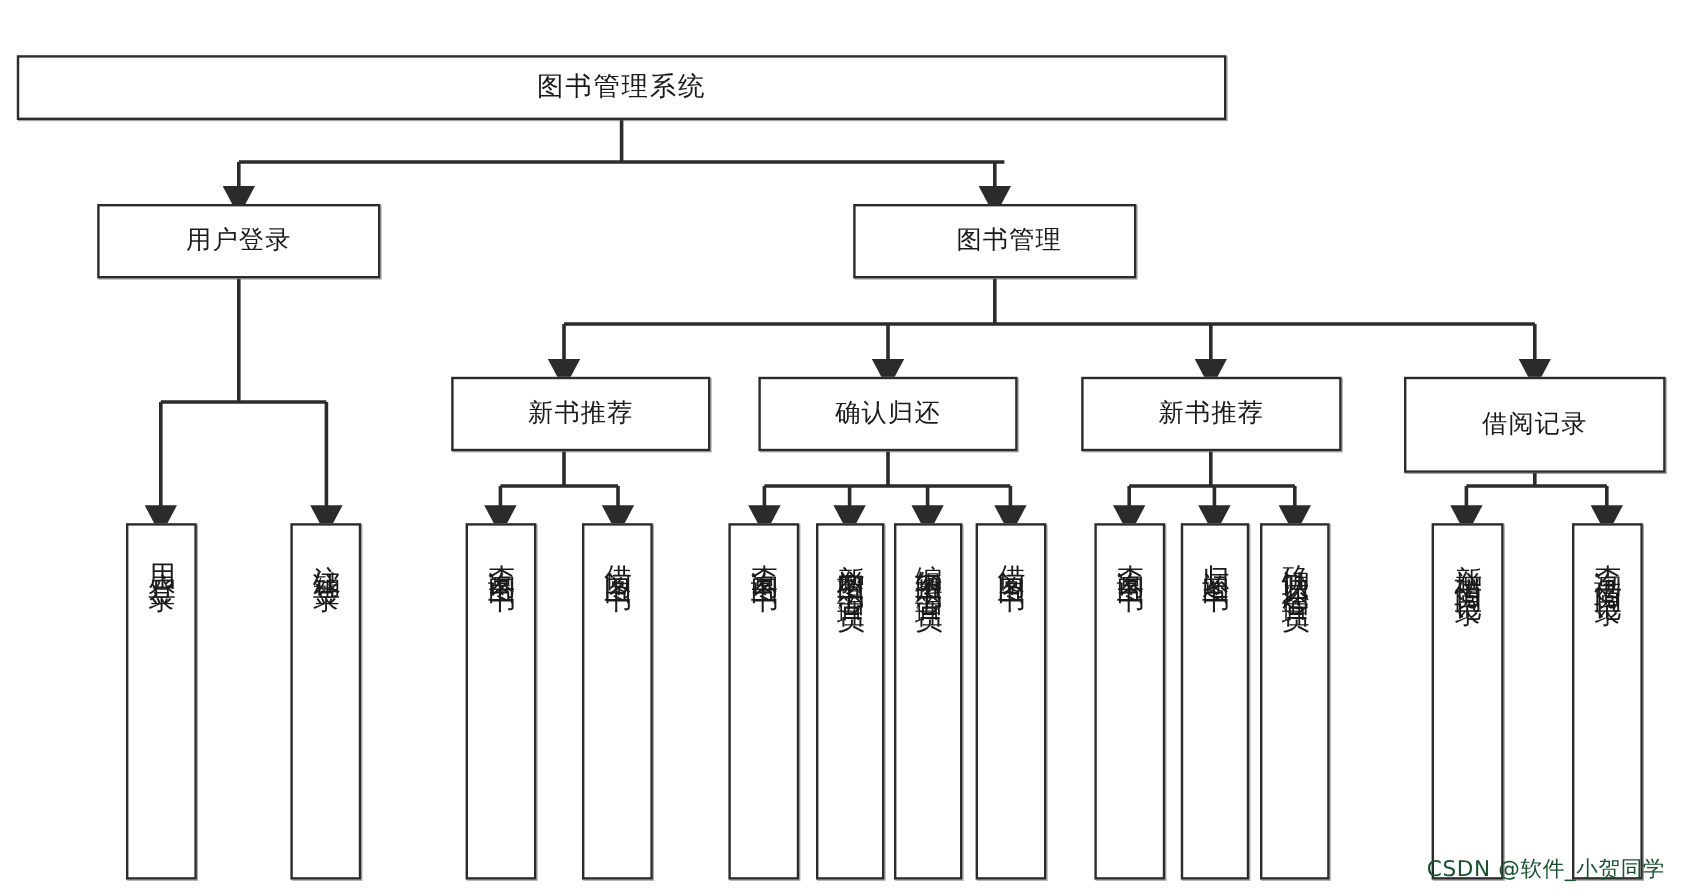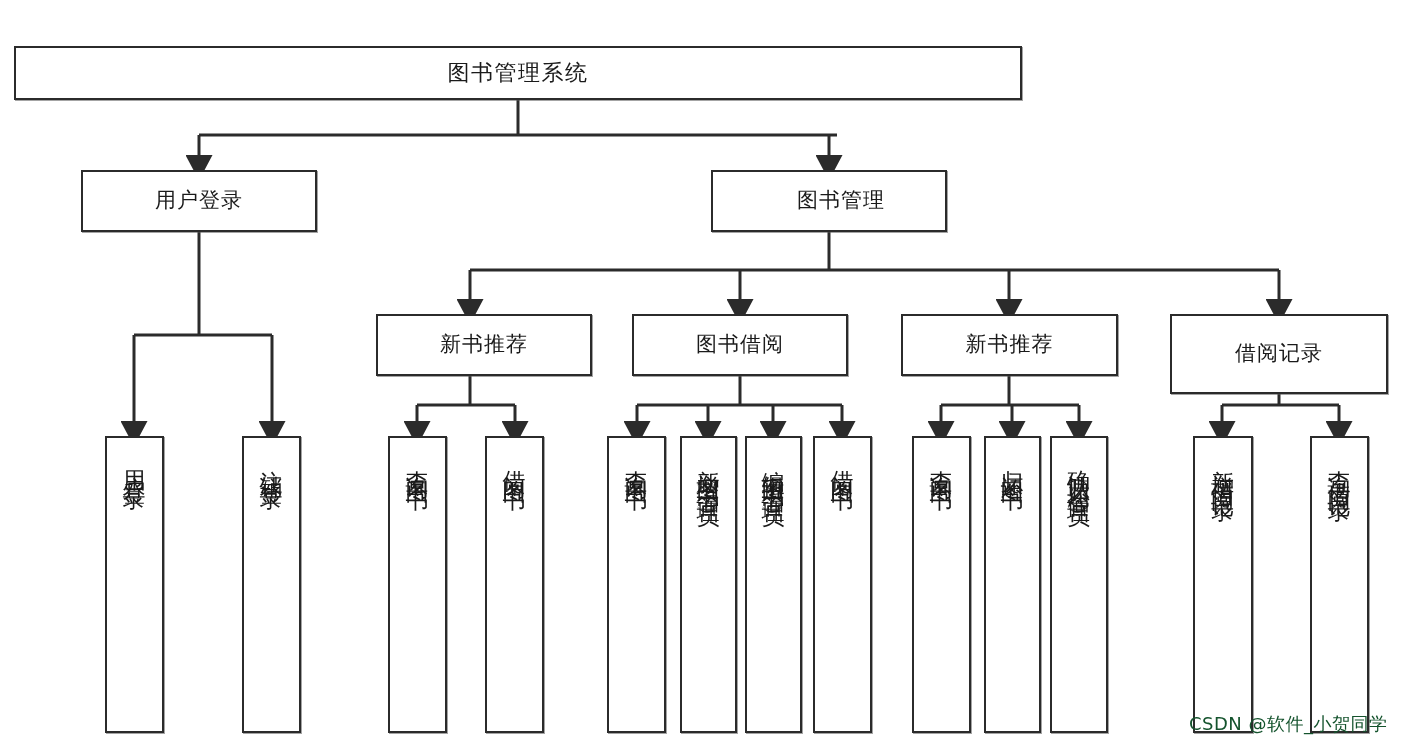--- a/index.html
+++ b/index.html
@@ -140,21 +140,21 @@
     <span class="label">用户登录</span>
   </div>
   <div class="node horiz" id="node-l2-1" style="left: 711px; top: 170px; width: 236px; height: 62px; padding-left: 24px;">
     <span class="label">图书管理</span>
   </div>
 
   <div class="node horiz" id="node-l3-0" style="left: 376px; top: 314px; width: 216px; height: 62px;">
     <span class="label">新书推荐</span>
   </div>
   <div class="node horiz" id="node-l3-1" style="left: 632px; top: 314px; width: 216px; height: 62px;">
-    <span class="label">图书借阅</span>
+    <span class="label">确认归还</span>
   </div>
   <div class="node horiz" id="node-l3-2" style="left: 901px; top: 314px; width: 217px; height: 62px;">
     <span class="label">新书推荐</span>
   </div>
   <div class="node horiz" id="node-l3-3" style="left: 1170px; top: 314px; width: 218px; height: 80px;">
     <span class="label">借阅记录</span>
   </div>
 
   <div class="node vert" id="node-leaf-0" style="left: 105px; top: 436px; width: 59px; height: 297px;">
     <span class="label">用户登录</span>

